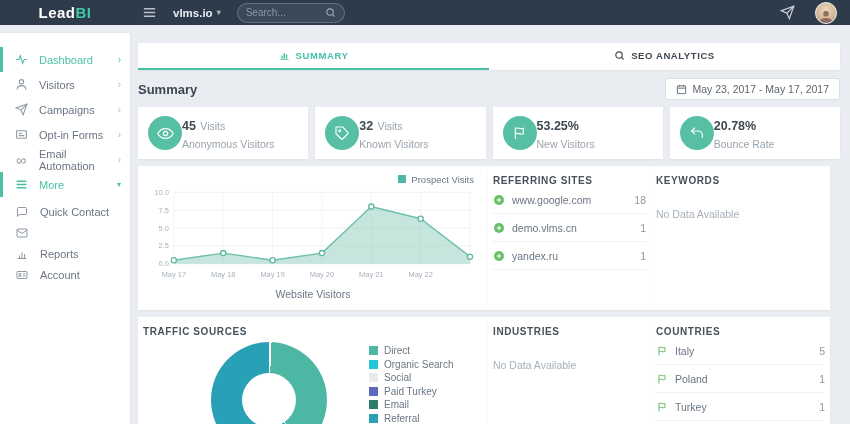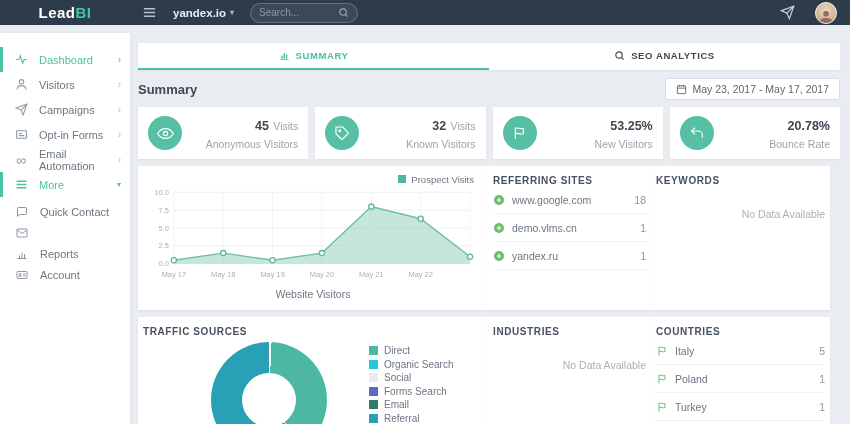--- a/index.html
+++ b/index.html
@@ -40,31 +40,31 @@
   .tab { flex:1; display:flex; align-items:center; justify-content:center; gap:6px; font-size:9.5px; font-weight:bold; letter-spacing:.6px; color:#3d4852; border-bottom:2px solid transparent; cursor:pointer; }
   .tab.active { color:#45bfa5; border-bottom-color:#45bfa5; }
 
   .page-head { margin:8px 10px 7px 8px; display:flex; justify-content:space-between; align-items:center; }
   .page-title { font-size:13px; font-weight:bold; color:#3d4852; }
   .date-btn { background:#fff; border:1px solid #d9dee4; border-radius:2px; padding:4px 10px; font-size:10.5px; color:#5c6770; display:flex; align-items:center; gap:5px; cursor:pointer; }
 
   .stats { margin:0 10px 7px 8px; display:grid; grid-template-columns:repeat(4,1fr); gap:7px; }
   .stat-card { background:#fff; height:52px; display:flex; align-items:center; padding:0 10px; box-shadow:0 1px 2px rgba(0,0,0,.05); }
   .stat-circle { width:34px; height:34px; min-width:34px; border-radius:50%; background:#56bfa4; display:flex; align-items:center; justify-content:center; color:#fff; }
-  .stat-text { flex:1; text-align:right; line-height:1.5; }
+  .stat-text { flex:1; text-align:left; line-height:1.5; }
   .stat-v { font-size:12.5px; font-weight:bold; color:#3d4852; }
   .stat-sfx { font-size:10.5px; color:#9aa4ae; font-weight:normal; }
   .stat-lbl { font-size:10.5px; color:#9aa4ae; }
 
   .grid-row { margin:0 20px 7px 8px; display:grid; grid-template-columns:350px 163px 1fr; }
   .row-mid { height:144px; }
   .row-bot { height:160px; }
   .panel { background:#fff; box-shadow:0 1px 2px rgba(0,0,0,.05); padding:9px 5px; overflow:hidden; }
   .phead { font-size:10px; font-weight:bold; letter-spacing:.6px; color:#47525d; }
-  .empty-msg { text-align:right; font-size:10.5px; color:#a7b0ba; margin-top:22px; }
+  .empty-msg { text-align:left; font-size:10.5px; color:#a7b0ba; margin-top:22px; }
 
   
   .chart-panel { padding:6px 10px; }
   .chart-legend { display:flex; justify-content:flex-end; align-items:center; gap:5px; height:14px; padding-right:4px; }
   .chart-legend .sq { width:8px; height:8px; background:#4cb8a4; }
   .chart-legend .lg-lbl { font-size:9.5px; color:#6b7683; }
   .chart-caption { text-align:center; font-size:10.5px; color:#6b7683; margin-top:2px; }
 
   
   .list-row { height:28px; display:flex; align-items:center; gap:7px; border-bottom:1px solid #eff2f5; font-size:10.5px; color:#6b7683; }
@@ -89,21 +89,21 @@
 <div class="topbar">
   <div class="logo">
     <span class="p1">Lead</span><span class="p2">BI</span>
   </div>
   <span class="tb-menu">
     <svg class="ic" width="15" height="15" viewBox="0 0 24 24" fill="none" stroke="#b9c2cc" stroke-width="2.4">
         <path d="M3 6h18M3 12h18M3 18h18"></path>
       </svg>
   </span>
   <span class="tb-workspace">
-    <span>yandex.io</span>
+    <span>vlms.io</span>
     <span class="caret">▾</span>
   </span>
   <div class="tb-search">
     <input type="text" placeholder="Search..." style="">
     <svg class="ic" width="11" height="11" viewBox="0 0 24 24" fill="none" stroke="#9aa8b5" stroke-width="2.4">
         <circle cx="11" cy="11" r="7"></circle>
         <path d="M21 21l-4.5-4.5"></path>
       </svg>
   </div>
   <div class="tb-spacer"></div>
@@ -396,21 +396,21 @@
           <div class="ts-li">
               <span class="tl-swatch" style="background: rgb(38, 198, 218);"></span>
               <span>Organic Search</span>
             </div>
           <div class="ts-li">
               <span class="tl-swatch" style="background: rgb(232, 235, 238);"></span>
               <span>Social</span>
             </div>
           <div class="ts-li">
               <span class="tl-swatch" style="background: rgb(92, 107, 192);"></span>
-              <span>Forms Search</span>
+              <span>Paid Turkey</span>
             </div>
           <div class="ts-li">
               <span class="tl-swatch" style="background: rgb(46, 125, 107);"></span>
               <span>Email</span>
             </div>
           <div class="ts-li">
               <span class="tl-swatch" style="background: rgb(40, 160, 181);"></span>
               <span>Referral</span>
             </div>
 

